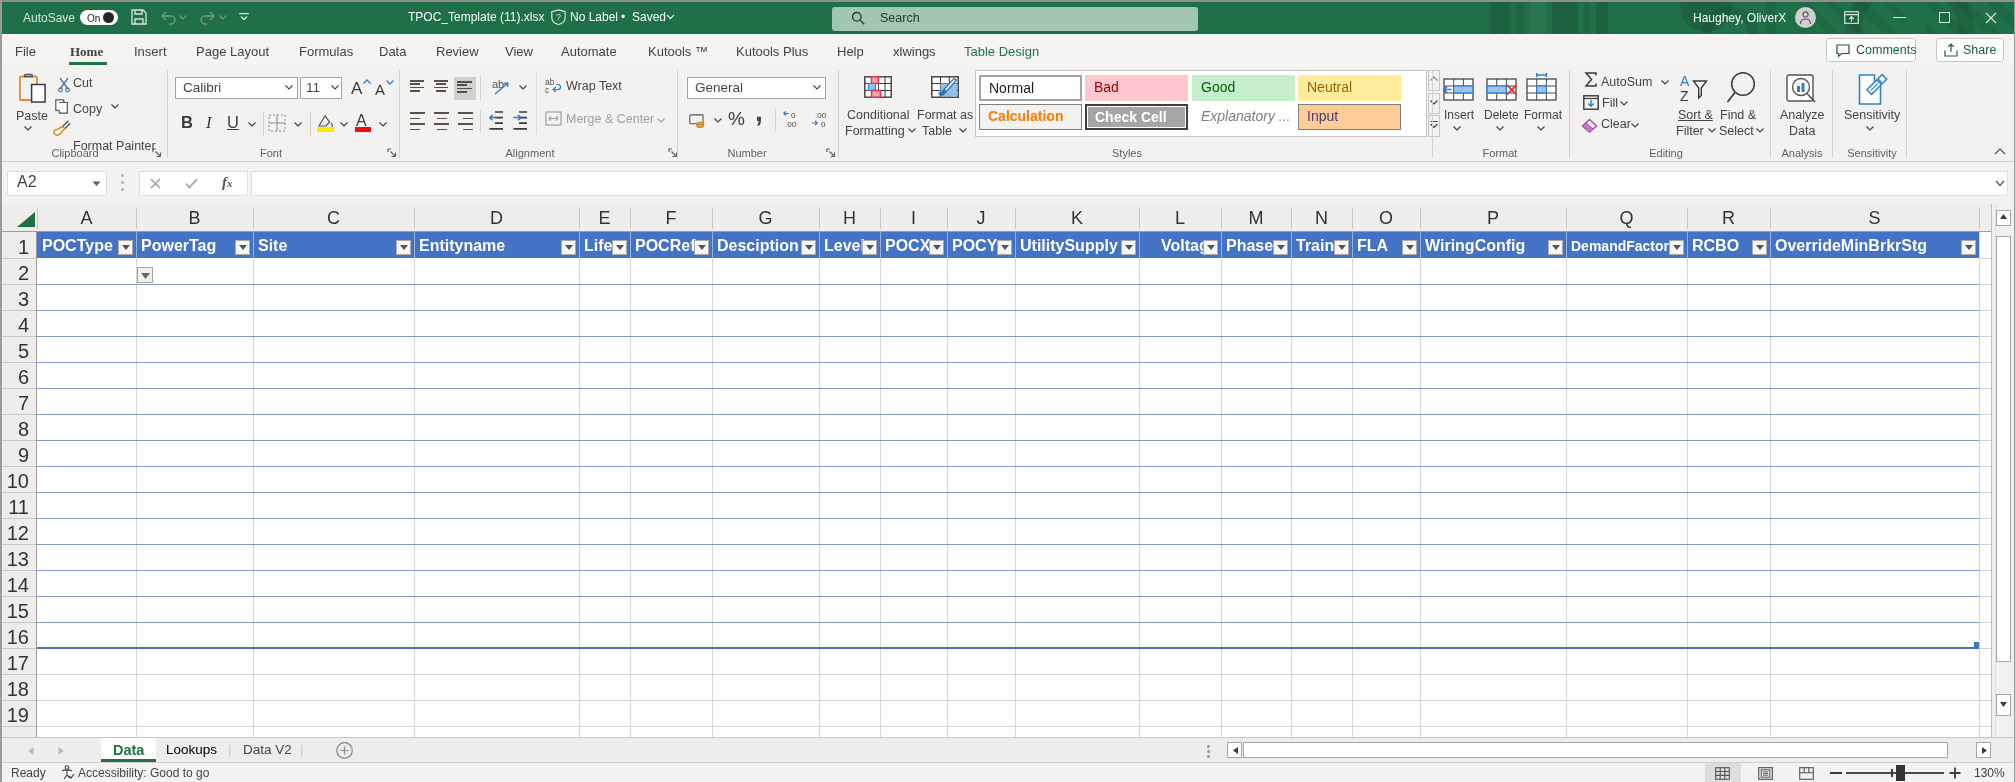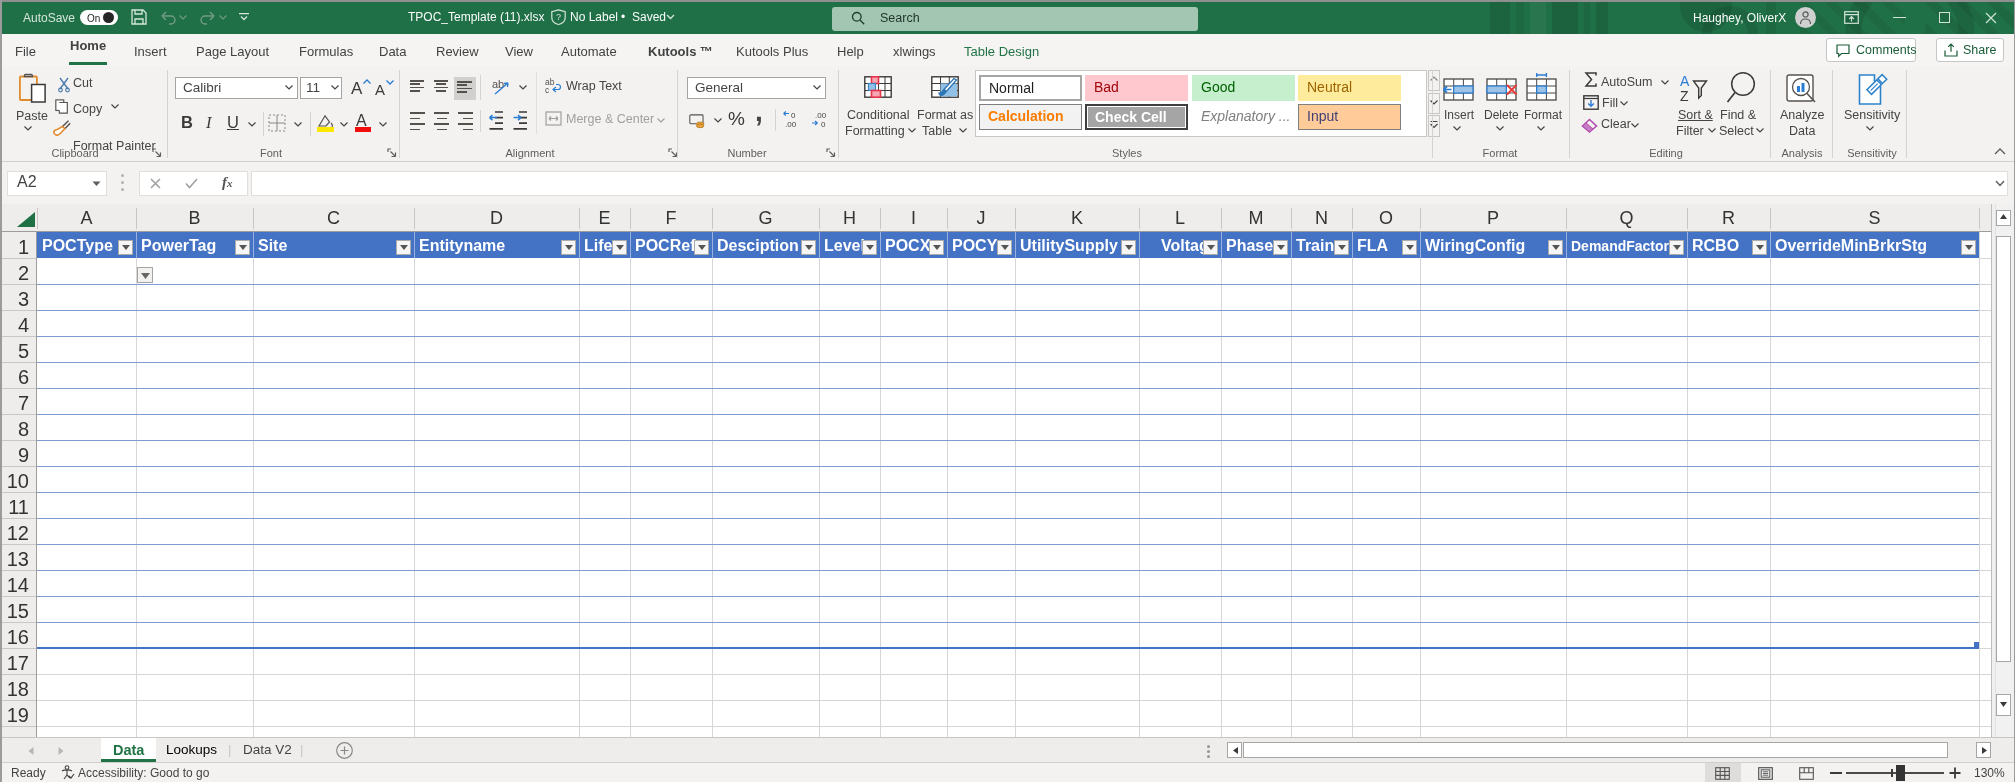--- a/index.html
+++ b/index.html
@@ -93,29 +93,29 @@
 <path d="M0.7 3.6 h13.6 M7.5 10.5 V6 M5.2 8 L7.5 5.7 L9.8 8" fill="none" stroke="#cfe3d7" stroke-width="1.2"></path>
     </svg>
 <div class="ab" style="left:1893px;top:17px;width:13px;height:1.4px;background:#cfe3d7;"></div>
 <div class="ab" style="left:1939px;top:12px;width:11px;height:11px;border:1.3px solid #cfe3d7;"></div>
 <svg style="left:1985px;top:12px;" width="12" height="12" viewBox="0 0 12 12">
 <path d="M1 1 L11 11 M11 1 L1 11" stroke="#cfe3d7" stroke-width="1.2"></path>
     </svg>
 </div>
 <div class="ab tabrow">
 <div class="ab tab" style="left:15px;top:10px;">File</div>
-<div class="ab tab" style="left:70px;top:4px;font-weight:bold;">Home</div>
+<div class="ab tab" style="left:70px;top:10px;font-weight:bold;font-family:Liberation Serif, serif;">Home</div>
 <div class="ab tab" style="left:134px;top:10px;">Insert</div>
 <div class="ab tab" style="left:196px;top:10px;">Page Layout</div>
 <div class="ab tab" style="left:299px;top:10px;">Formulas</div>
 <div class="ab tab" style="left:379px;top:10px;">Data</div>
 <div class="ab tab" style="left:436px;top:10px;">Review</div>
 <div class="ab tab" style="left:505px;top:10px;">View</div>
 <div class="ab tab" style="left:561px;top:10px;">Automate</div>
-<div class="ab tab" style="left:648px;top:10px;font-weight:bold;">Kutools ™</div>
+<div class="ab tab" style="left:648px;top:10px;">Kutools ™</div>
 <div class="ab tab" style="left:736px;top:10px;">Kutools Plus</div>
 <div class="ab tab" style="left:837px;top:10px;">Help</div>
 <div class="ab tab" style="left:893px;top:10px;">xlwings</div>
 <div class="ab tab" style="left:964px;top:10px;color:#217346;">Table Design</div>
 <div class="ab" style="left:69px;top:28px;width:38px;height:3px;background:#217346;"></div>
 <div class="ab" style="left:1826px;top:4px;width:90px;height:24px;background:#fff;border:1px solid #c8c6c4;border-radius:3px;"></div>
 <svg style="left:1836px;top:10px;" width="14" height="13" viewBox="0 0 14 13">
 <path d="M1 1 h12 v8.5 h-7.5 l-2.8 2.8 v-2.8 h-1.7 z" fill="none" stroke="#185c37" stroke-width="1.2"></path>
     </svg>
 <div class="ab" style="left:1856px;top:9px;font-size:12.5px;color:#185c37;">Comments</div>

